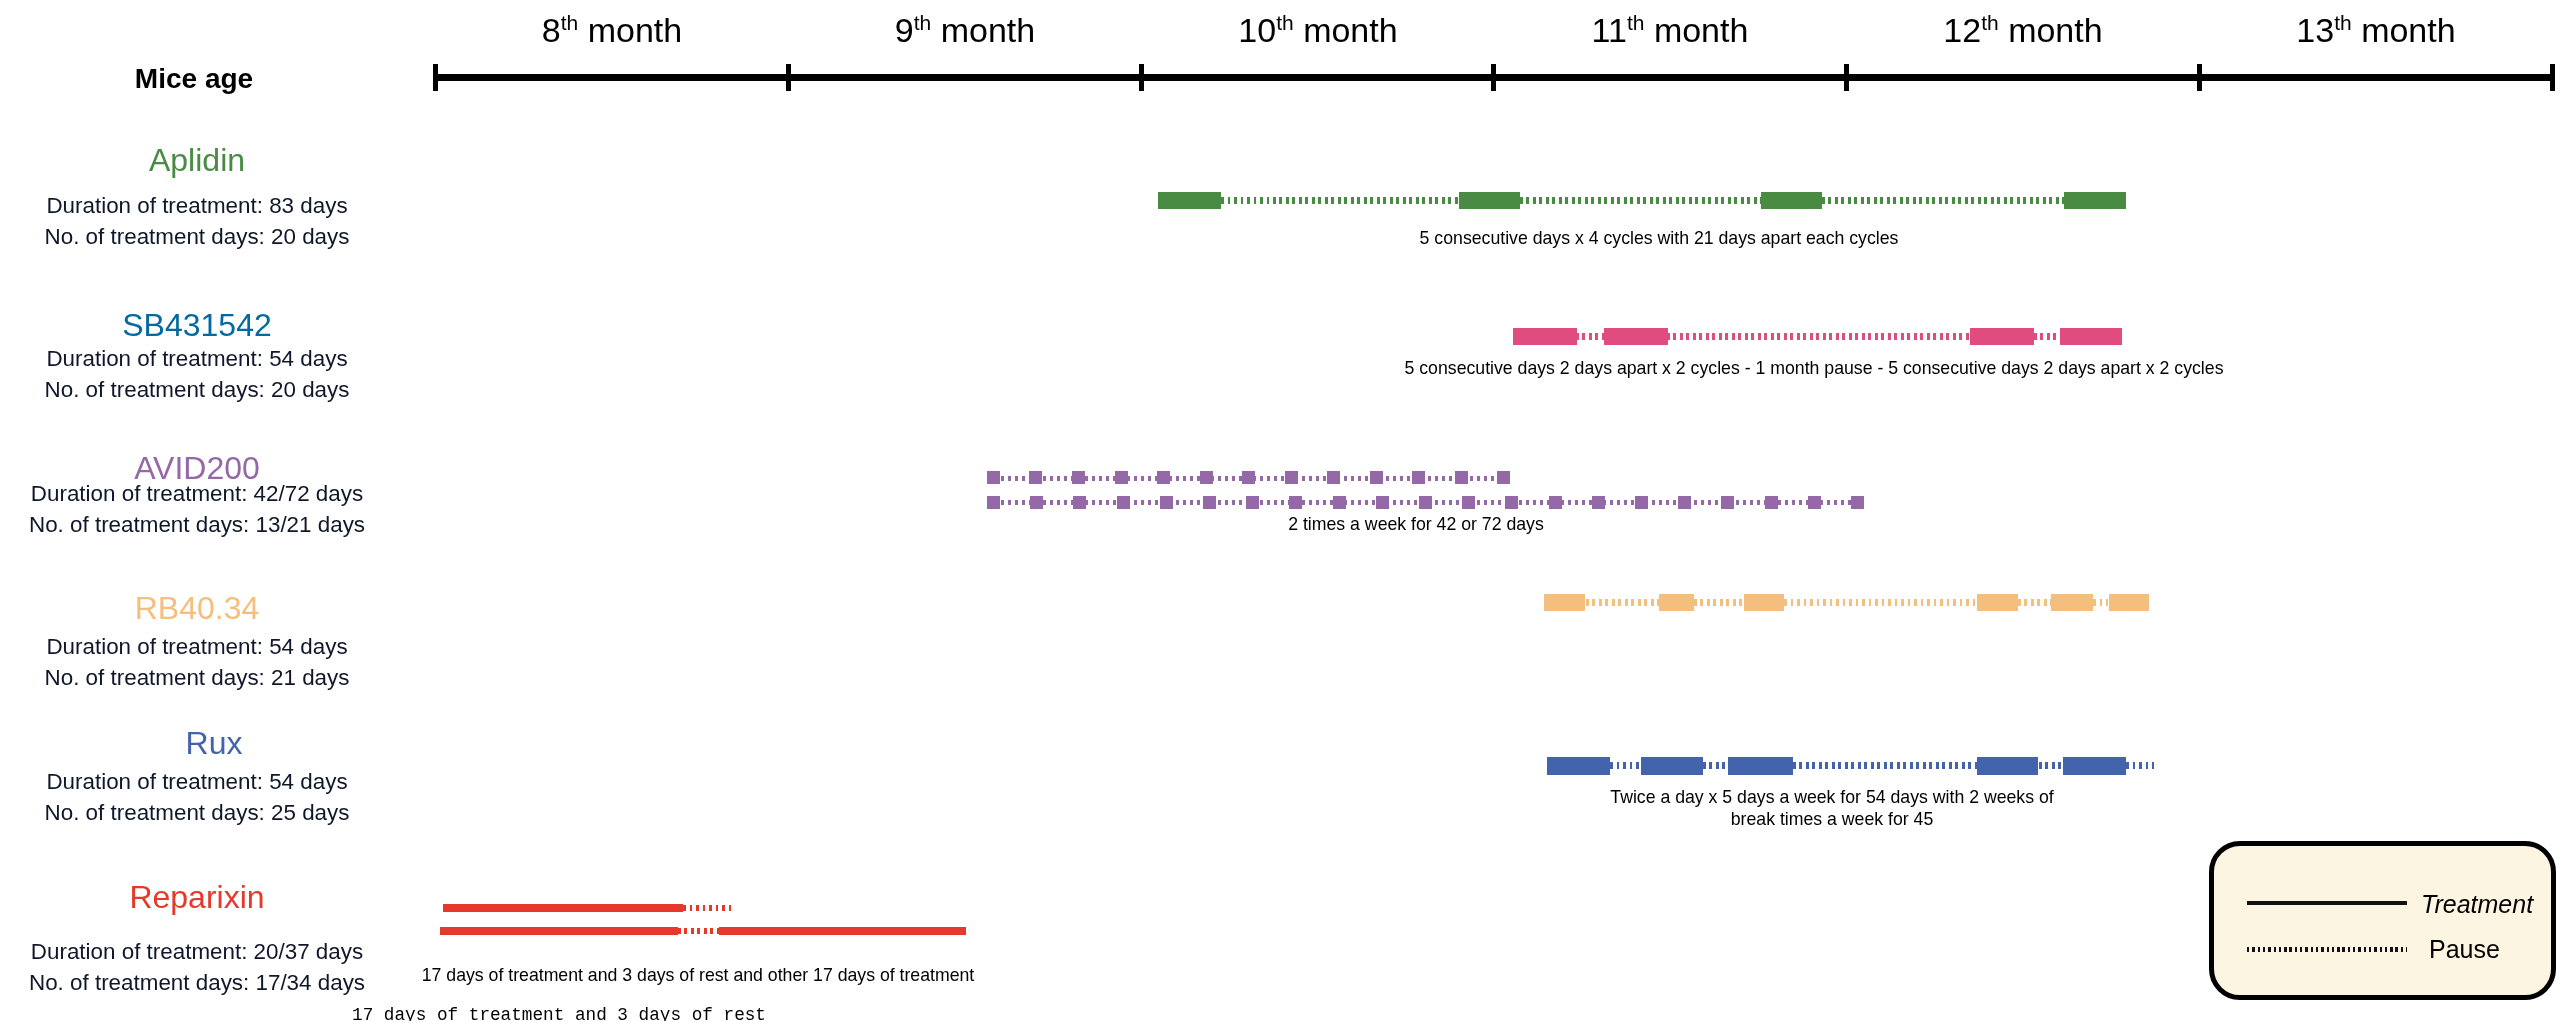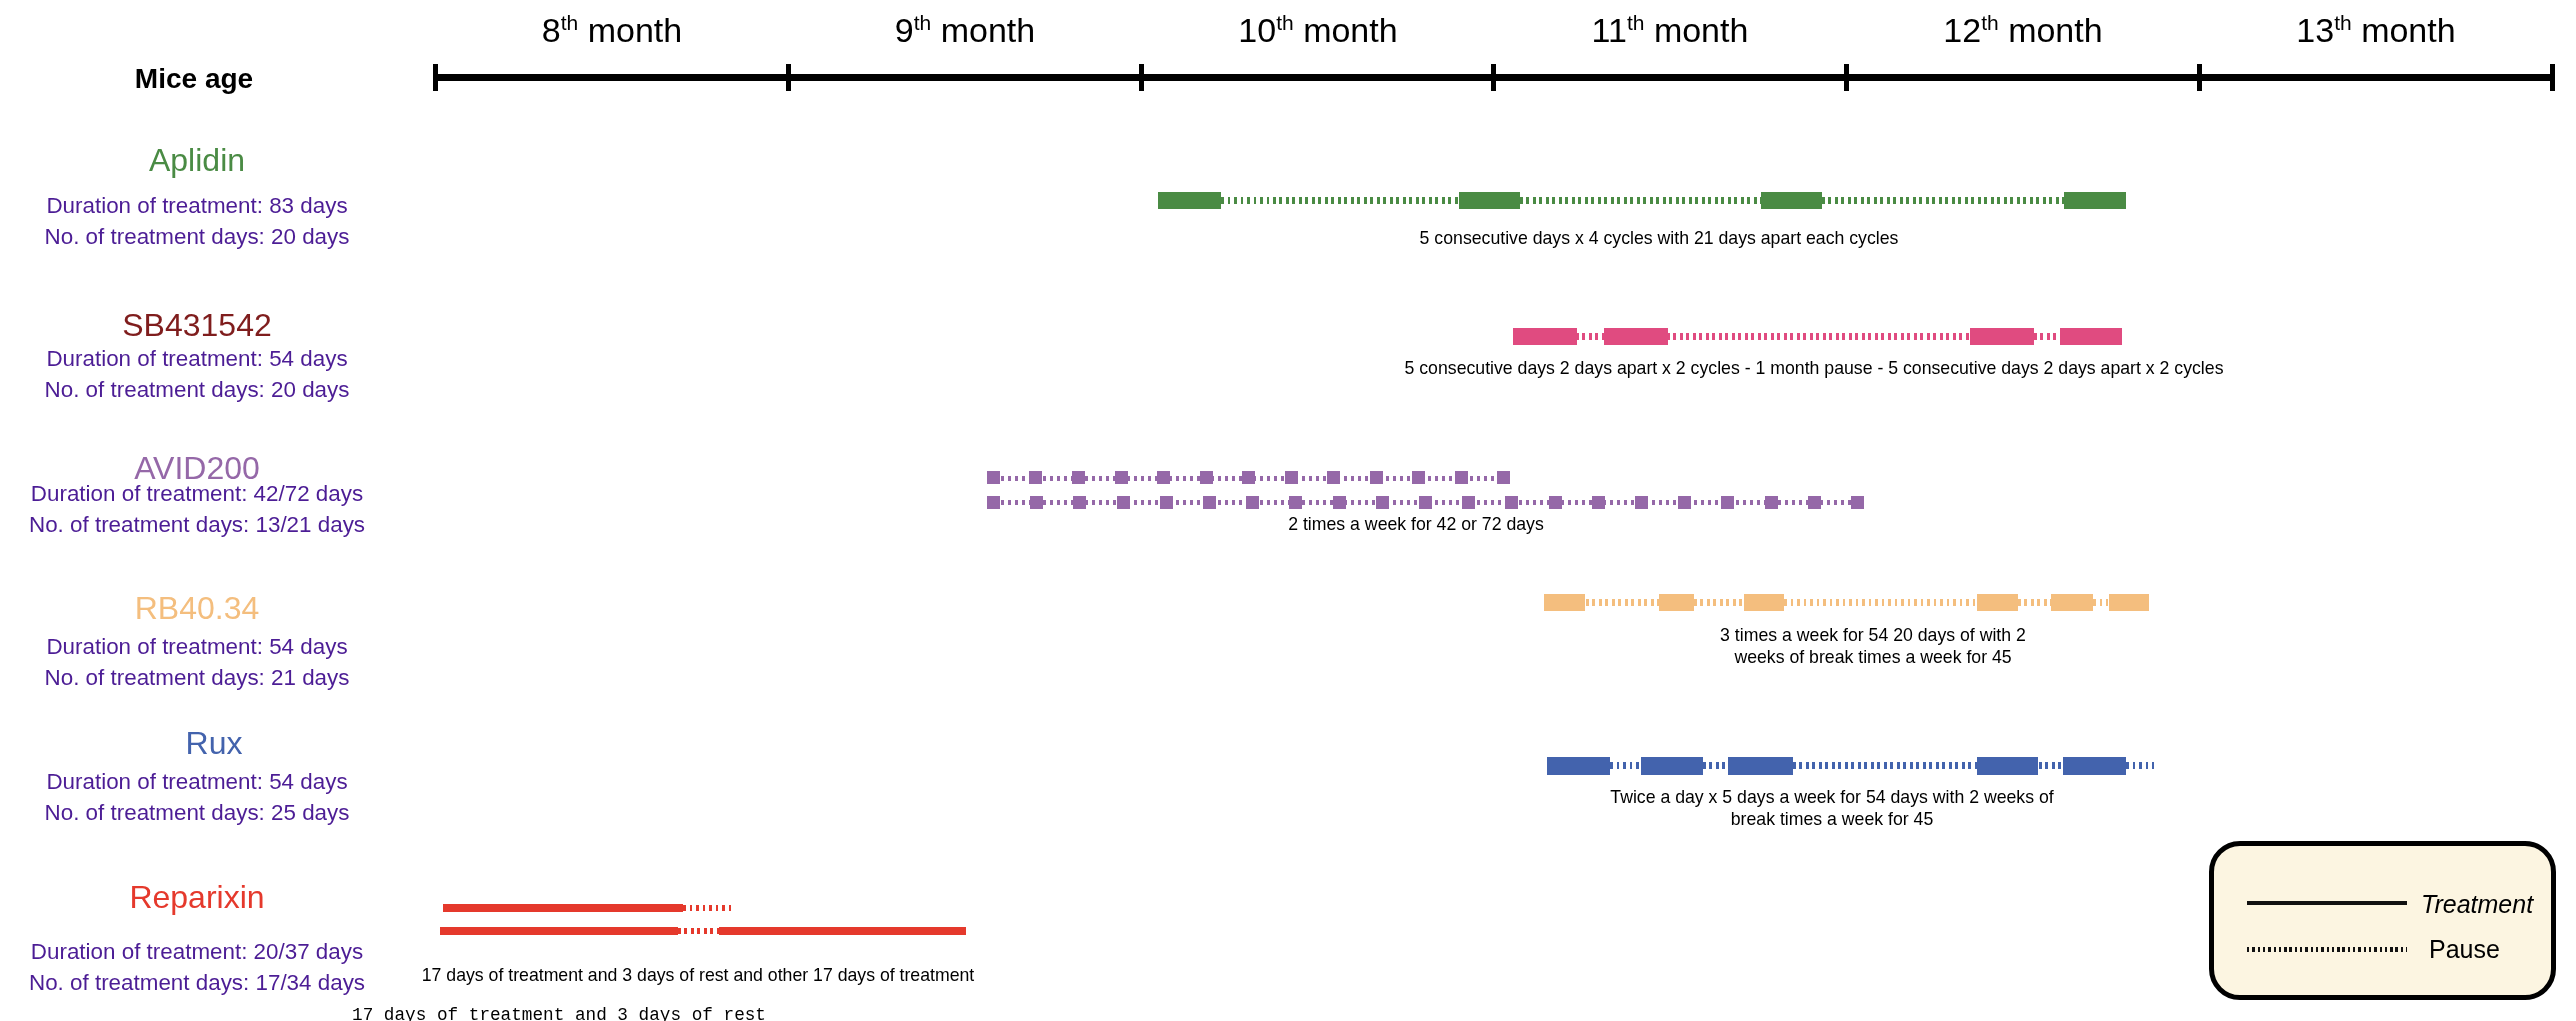--- a/index.html
+++ b/index.html
@@ -20,21 +20,21 @@
   .month-label{
     font-size:34px;color:#000;transform:translateX(-50%);
     white-space:nowrap;
   }
   .month-label sup{font-size:21px;}
   .drug-title{
     font-size:32px;font-weight:normal;
     transform:translate(-50%,-50%);white-space:nowrap;
   }
   .drug-desc{
-    font-size:22.4px;color:#4c1d95;line-height:31px;text-align:center;
+    font-size:22.4px;color:#0f172a;line-height:31px;text-align:center;
     transform:translateX(-50%);white-space:nowrap;
   }
   .annotation{
     font-size:17.7px;color:#000;line-height:22.4px;text-align:center;
     transform:translateX(-50%);white-space:nowrap;
   }
   .legend-box{
     background:#FCF5E1;border:5.9px solid #000;border-radius:31px;
     box-sizing:border-box;
   }
@@ -78,21 +78,21 @@
     <div class="abs" style="left: 1158px; top: 192px; width: 63px; height: 16.5px; background: rgb(74, 139, 68);"></div>
     <div class="abs" style="left: 1221px; top: 197px; width: 238px; height: 7px; background: repeating-linear-gradient(90deg, rgb(74, 139, 68) 0px, rgb(74, 139, 68) 2.9px, transparent 2.9px, transparent 6.5px);"></div>
     <div class="abs" style="left: 1459px; top: 192px; width: 61px; height: 16.5px; background: rgb(74, 139, 68);"></div>
     <div class="abs" style="left: 1520px; top: 197px; width: 242px; height: 7px; background: repeating-linear-gradient(90deg, rgb(74, 139, 68) 0px, rgb(74, 139, 68) 2.9px, transparent 2.9px, transparent 6.5px);"></div>
     <div class="abs" style="left: 1761px; top: 192px; width: 61px; height: 16.5px; background: rgb(74, 139, 68);"></div>
     <div class="abs" style="left: 1822px; top: 197px; width: 242px; height: 7px; background: repeating-linear-gradient(90deg, rgb(74, 139, 68) 0px, rgb(74, 139, 68) 2.9px, transparent 2.9px, transparent 6.5px);"></div>
     <div class="abs" style="left: 2064px; top: 192px; width: 62px; height: 16.5px; background: rgb(74, 139, 68);"></div>
     <div class="abs annotation" style="left: 1659px; top: 227px;">
       <div>5 consecutive days x 4 cycles with 21 days apart each cycles</div>
     </div>
-    <div class="abs drug-title" style="left: 197px; top: 325px; color: #7f1d1d;">SB431542</div>
+    <div class="abs drug-title" style="left: 197px; top: 325px; color: #0369a1;">SB431542</div>
     <div class="abs drug-desc" style="left: 197px; top: 343px;">
       <div>Duration of treatment: 54 days</div>
       <div>No. of treatment days: 20 days</div>
     </div>
     <div class="abs" style="left: 1513px; top: 328px; width: 64px; height: 16.5px; background: rgb(224, 75, 128);"></div>
     <div class="abs" style="left: 1576px; top: 333px; width: 28px; height: 7px; background: repeating-linear-gradient(90deg, rgb(224, 75, 128) 0px, rgb(224, 75, 128) 2.9px, transparent 2.9px, transparent 6.5px);"></div>
     <div class="abs" style="left: 1604px; top: 328px; width: 64px; height: 16.5px; background: rgb(224, 75, 128);"></div>
     <div class="abs" style="left: 1667px; top: 333px; width: 303px; height: 7px; background: repeating-linear-gradient(90deg, rgb(224, 75, 128) 0px, rgb(224, 75, 128) 2.9px, transparent 2.9px, transparent 6.5px);"></div>
     <div class="abs" style="left: 1970px; top: 328px; width: 64px; height: 16.5px; background: rgb(224, 75, 128);"></div>
     <div class="abs" style="left: 2034px; top: 333px; width: 26px; height: 7px; background: repeating-linear-gradient(90deg, rgb(224, 75, 128) 0px, rgb(224, 75, 128) 2.9px, transparent 2.9px, transparent 6.5px);"></div>
@@ -153,24 +153,20 @@
     <div class="abs" style="left: 1586px; top: 599px; width: 74px; height: 7px; background: repeating-linear-gradient(90deg, rgb(244, 190, 126) 0px, rgb(244, 190, 126) 2.9px, transparent 2.9px, transparent 6.5px);"></div>
     <div class="abs" style="left: 1659px; top: 594px; width: 35px; height: 16.5px; background: rgb(244, 190, 126);"></div>
     <div class="abs" style="left: 1694px; top: 599px; width: 49px; height: 7px; background: repeating-linear-gradient(90deg, rgb(244, 190, 126) 0px, rgb(244, 190, 126) 2.9px, transparent 2.9px, transparent 6.5px);"></div>
     <div class="abs" style="left: 1744px; top: 594px; width: 40px; height: 16.5px; background: rgb(244, 190, 126);"></div>
     <div class="abs" style="left: 1784px; top: 599px; width: 194px; height: 7px; background: repeating-linear-gradient(90deg, rgb(244, 190, 126) 0px, rgb(244, 190, 126) 2.9px, transparent 2.9px, transparent 6.5px);"></div>
     <div class="abs" style="left: 1977px; top: 594px; width: 41px; height: 16.5px; background: rgb(244, 190, 126);"></div>
     <div class="abs" style="left: 2018px; top: 599px; width: 33px; height: 7px; background: repeating-linear-gradient(90deg, rgb(244, 190, 126) 0px, rgb(244, 190, 126) 2.9px, transparent 2.9px, transparent 6.5px);"></div>
     <div class="abs" style="left: 2051px; top: 594px; width: 42px; height: 16.5px; background: rgb(244, 190, 126);"></div>
     <div class="abs" style="left: 2093px; top: 599px; width: 15.3px; height: 7px; background: repeating-linear-gradient(90deg, rgb(244, 190, 126) 0px, rgb(244, 190, 126) 2.9px, transparent 2.9px, transparent 6.5px);"></div>
     <div class="abs" style="left: 2109px; top: 594px; width: 40px; height: 16.5px; background: rgb(244, 190, 126);"></div>
-    <div class="abs annotation" style="left: 1873px; top: 624px;">
-      <div>3 times a week for 54 20 days of with 2</div>
-      <div>weeks of break times a week for 45</div>
-    </div>
     <div class="abs drug-title" style="left: 214px; top: 743px; color: rgb(67, 99, 173);">Rux</div>
     <div class="abs drug-desc" style="left: 197px; top: 766px;">
       <div>Duration of treatment: 54 days</div>
       <div>No. of treatment days: 25 days</div>
     </div>
     <div class="abs" style="left: 1547px; top: 757px; width: 63px; height: 17.7px; background: rgb(67, 99, 173);"></div>
     <div class="abs" style="left: 1610px; top: 762px; width: 31px; height: 7px; background: repeating-linear-gradient(90deg, rgb(67, 99, 173) 0px, rgb(67, 99, 173) 2.9px, transparent 2.9px, transparent 6.5px);"></div>
     <div class="abs" style="left: 1641px; top: 757px; width: 62px; height: 17.7px; background: rgb(67, 99, 173);"></div>
     <div class="abs" style="left: 1703px; top: 762px; width: 25px; height: 7px; background: repeating-linear-gradient(90deg, rgb(67, 99, 173) 0px, rgb(67, 99, 173) 2.9px, transparent 2.9px, transparent 6.5px);"></div>
     <div class="abs" style="left: 1728px; top: 757px; width: 65px; height: 17.7px; background: rgb(67, 99, 173);"></div>

